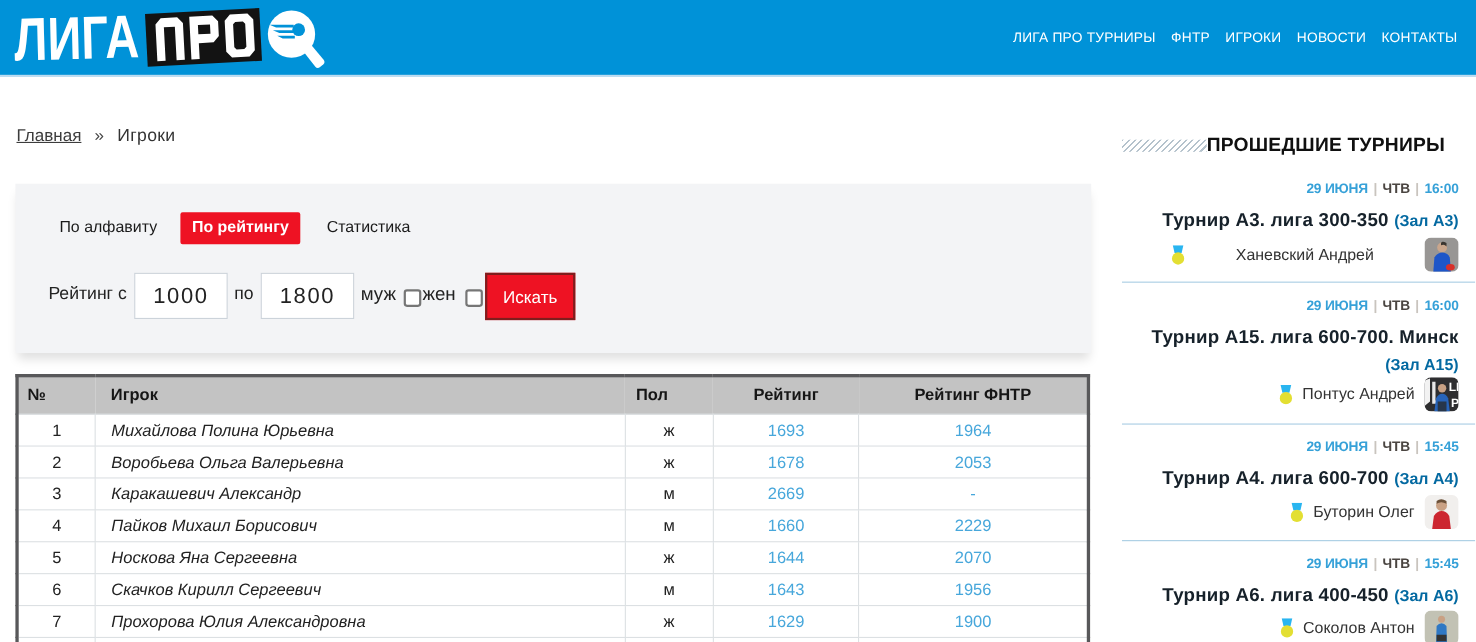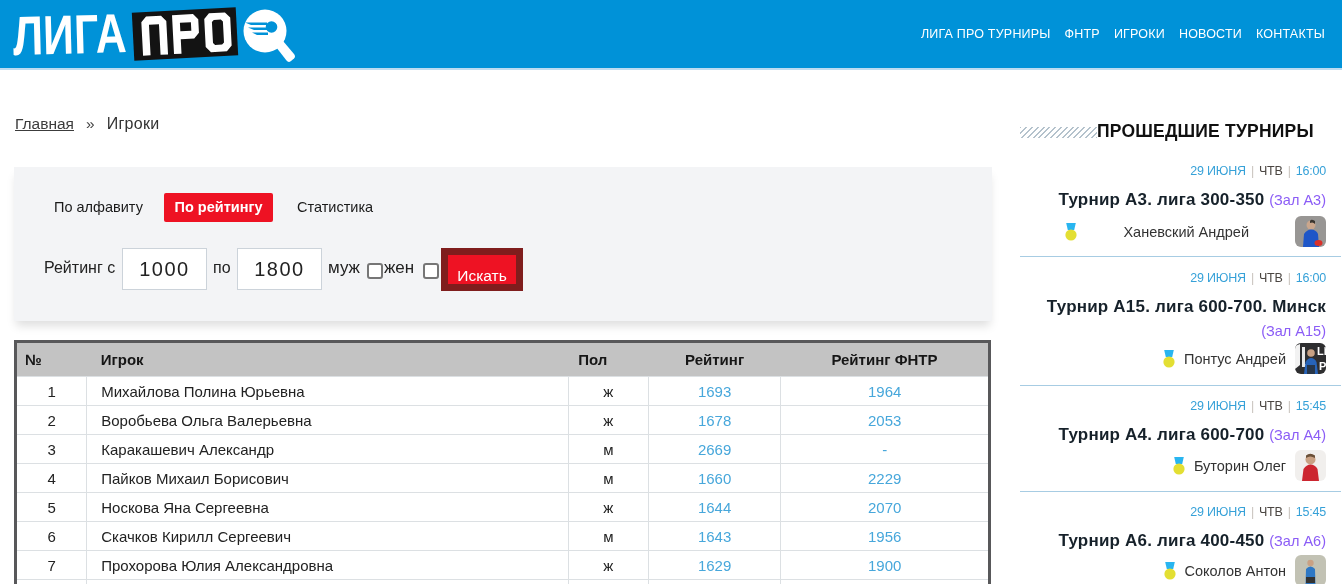--- a/index.html
+++ b/index.html
@@ -43,55 +43,55 @@
   #inp1 { left:108px; }
   #lblPo { position:absolute; left:199px; top:92px; font-size:16px; color:#222; }
   #inp2 { left:223px; }
   #lblM { position:absolute; left:314px; top:91px; font-size:17px; color:#222; }
   .cbx { position:absolute; top:96px; width:16px; height:16px; background:#fff;
     border:2px solid #767676; border-radius:3px; }
   #cb1 { left:353px; }
   #lblF { position:absolute; left:370px; top:91px; font-size:17px; color:#222; }
   #cb2 { left:409px; }
   #btnSearch { position:absolute; left:427px; top:81px; width:82px; height:43px;
-    background:#ee1223; border:7px solid #7f1d1d; color:#fff; font-size:15.5px; text-align:center;
+    background:#ee1223; border:2px solid #7f1d1d; color:#fff; font-size:15.5px; text-align:center;
     line-height:41px; }
 
   
   #tbl { position:absolute; left:14px; top:340px; width:977px;
     border-collapse:collapse; table-layout:fixed;
     border:3px solid #58585a; }
   #tbl th { background:#c3c3c3; height:35px; font-size:15px; color:#161616;
     font-weight:bold; }
   #tbl td { height:29px; font-size:15px; color:#222; background:#fff;
     border:1px solid #dcе0e3; }
   #tbl td { border:1px solid #dce0e3; }
   #tbl .cnum { text-align:center; }
-  #tbl .cname { text-align:left; padding-left:14px; }
+  #tbl .cname { text-align:left; padding-left:14px;font-style:italic; }
   #tbl .cpol { text-align:center; }
   #tbl .crate { text-align:center; color:#47a7db; }
   #tbl th.h1 { text-align:left; padding-left:8px; }
   #tbl th.h2 { text-align:left; padding-left:14px; }
   #tbl th.h3 { text-align:left; padding-left:10px; }
 
   
   #sidebar { position:absolute; left:1020px; top:0; width:321px; }
   #sbHead { position:absolute; left:0; top:120px; width:306px; height:22px;
     display:flex; align-items:center; }
   #hatch { width:77px; height:11px; margin-top:3px;
     background:repeating-linear-gradient(135deg, #b4c2cc 0px, #b4c2cc 1.3px, transparent 1.3px, transparent 4.1px); }
   #sbTitle { flex:1; font-size:17.5px; font-weight:bold;
     color:#101010; letter-spacing:0.2px; }
   .tb { position:absolute; left:0; width:306px; text-align:right; }
-  .dline { font-size:12.5px; letter-spacing:-0.2px; }
+  .dline { font-size:12.5px; letter-spacing:-0.2px;font-weight:bold; }
   .dline .b { color:#36a1d8; }
   .dline .w { color:#4a4541; }
   .dline .s { color:#c9c4be; padding:0 5px; }
   .ttl { font-size:17px; letter-spacing:0.2px; font-weight:bold; color:#16212a; line-height:24px; }
-  .ttl .zal { font-size:14.5px; letter-spacing:0; font-weight:normal; color:#8b5cf6; }
+  .ttl .zal { font-size:14.5px; letter-spacing:0; font-weight:bold; color:#0369a1; }
   .nrow { display:flex; justify-content:flex-end; align-items:center; gap:9px; }
   .nrow .nm { font-size:14.5px; color:#333; }
   .ava { width:31px; height:31px; border-radius:6px; overflow:hidden; }
   .sepline { position:absolute; left:0; width:321px; border-top:1px solid #a7cce3; }
 </style>
 </head>
 <body>
 <div id="page">
 
   <div id="header">

